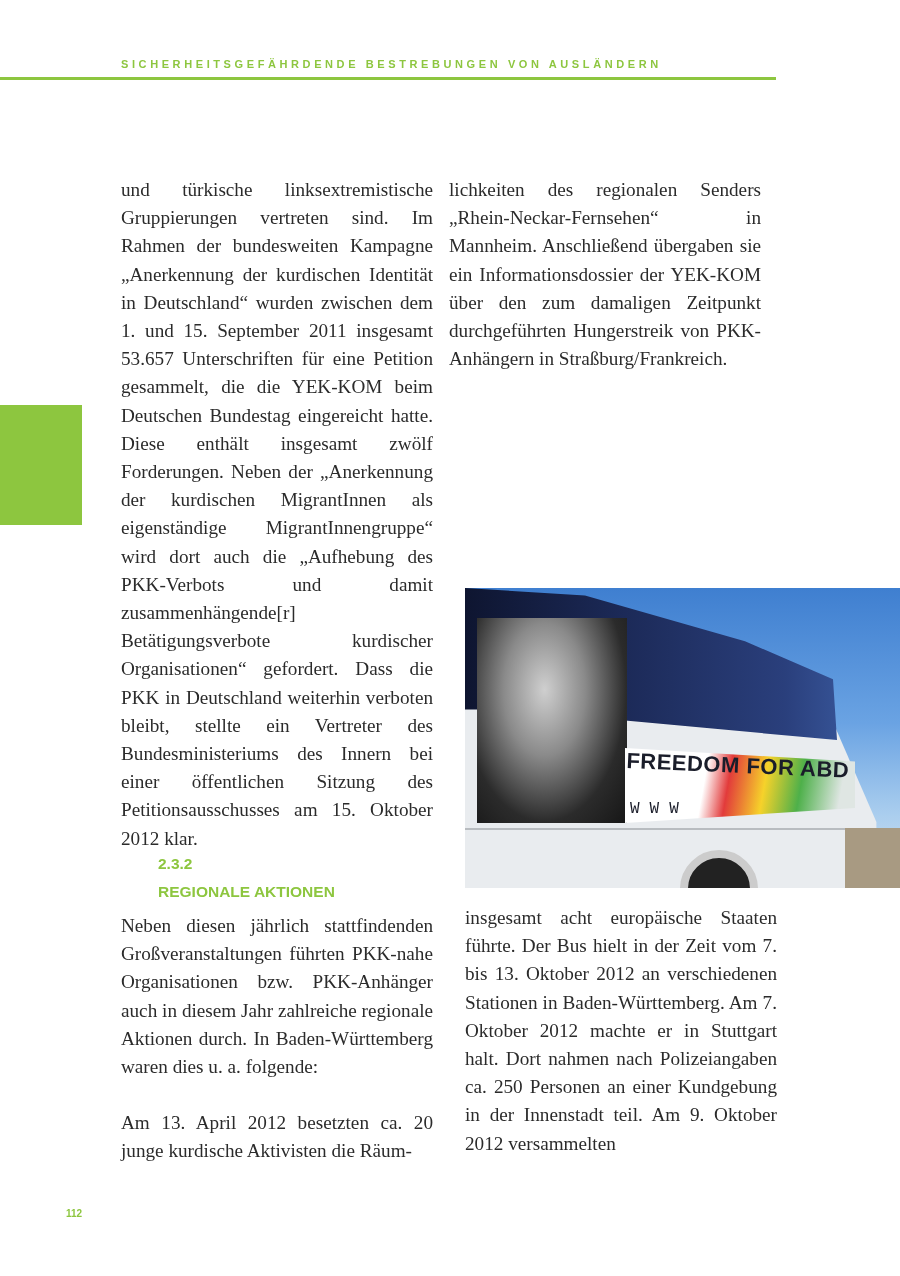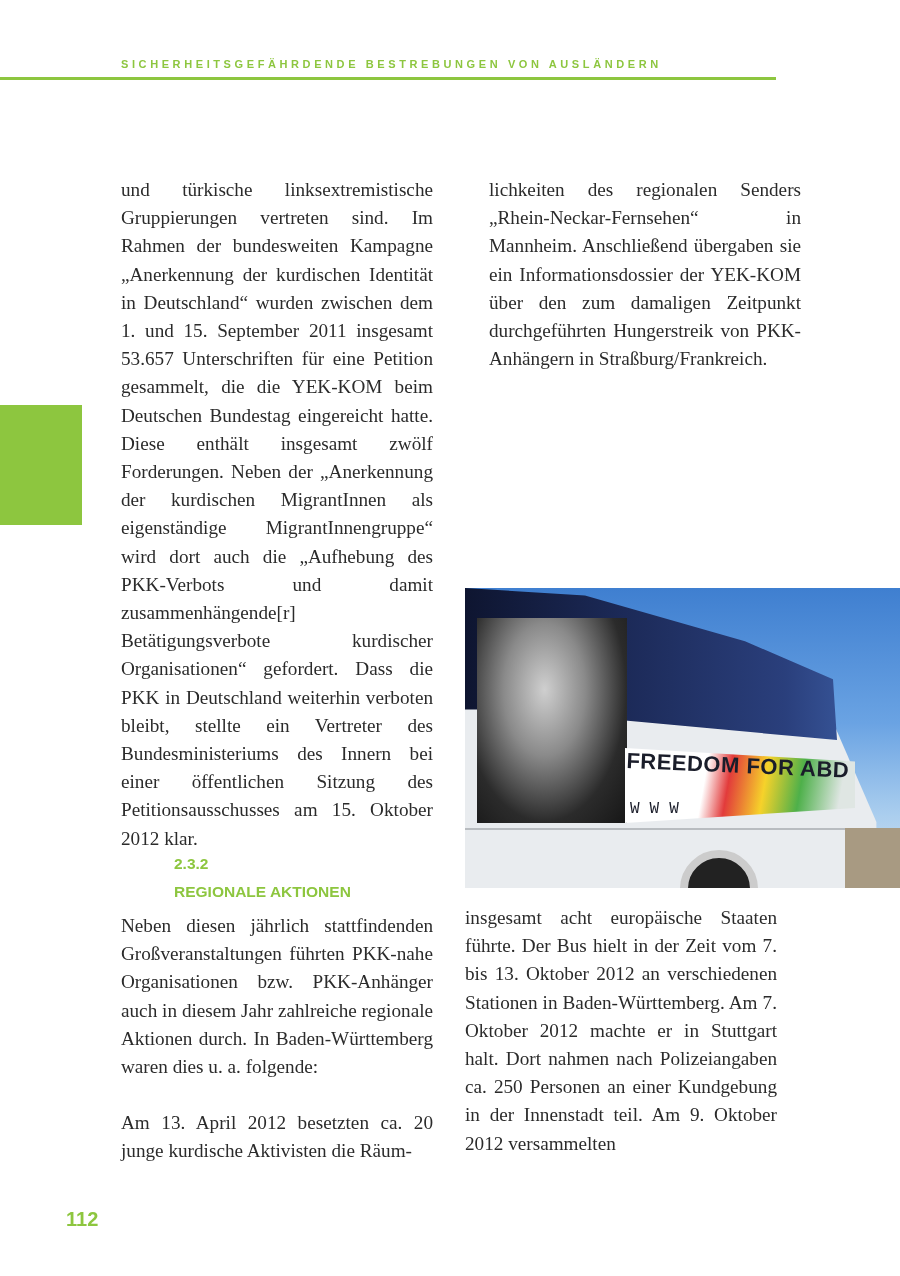--- a/index.html
+++ b/index.html
@@ -24,30 +24,30 @@
       background: #8dc63f;
     }
     .col {
       position: absolute; width: 312px;
       font-size: 19.2px; line-height: 28.2px;
       text-align: justify; hyphens: manual;
     }
     .col p { margin: 0; }
     .col p + p { margin-top: 28px; }
     .col-left-top { left: 121px; top: 176px; }
-    .col-right-top { left: 489px; top: 176px; }
+    .col-right-top { left: 449px; top: 176px; }
     .col-left-bottom { left: 121px; top: 912px; }
     .col-right-bottom { left: 465px; top: 904px; }
     .section-head {
       position: absolute; left: 158px; top: 850px;
       font-family: "Liberation Sans", "DejaVu Sans", sans-serif;
       font-weight: bold; font-size: 15.5px; line-height: 28px;
       color: #8dc63f;
     }
-    .section-head div { white-space: nowrap; margin-left: 16px; }
+    .section-head div { white-space: nowrap; }
     .photo {
       position: absolute; left: 465px; top: 588px; width: 435px; height: 300px;
       overflow: hidden;
       background: linear-gradient(180deg, #3f7fd0 0%, #6aa3e3 45%, #a9cdee 75%, #d8e6f0 100%);
     }
     .bus-body {
       position: absolute; left: -10px; top: 0; width: 430px; height: 300px;
       background: #e9ecef;
       clip-path: polygon(0 0, 30% 8%, 70% 30%, 88% 45%, 98% 78%, 98% 100%, 0 100%);
     }
@@ -82,21 +82,21 @@
     .wheel {
       position: absolute; left: 215px; top: 262px; width: 62px; height: 62px;
       border-radius: 50%; background: #222; border: 8px solid #ccc;
     }
     .ground {
       position: absolute; left: 380px; top: 240px; width: 60px; height: 60px; background: #a89a82;
     }
     .page-number {
       position: absolute; left: 66px; top: 1208px;
       font-family: "Liberation Sans", "DejaVu Sans", sans-serif;
-      font-weight: bold; font-size: 20px; color: #8dc63f;
+      font-weight: bold; font-size: 10px; color: #8dc63f;
     }
   </style>
 </head>
 <body>
 
 <div class="running-head">SICHERHEITSGEFÄHRDENDE BESTREBUNGEN VON AUSLÄNDERN</div>
 <div class="head-rule"></div>
 <div class="side-tab"></div>
 
 <div class="col col-left-top">

